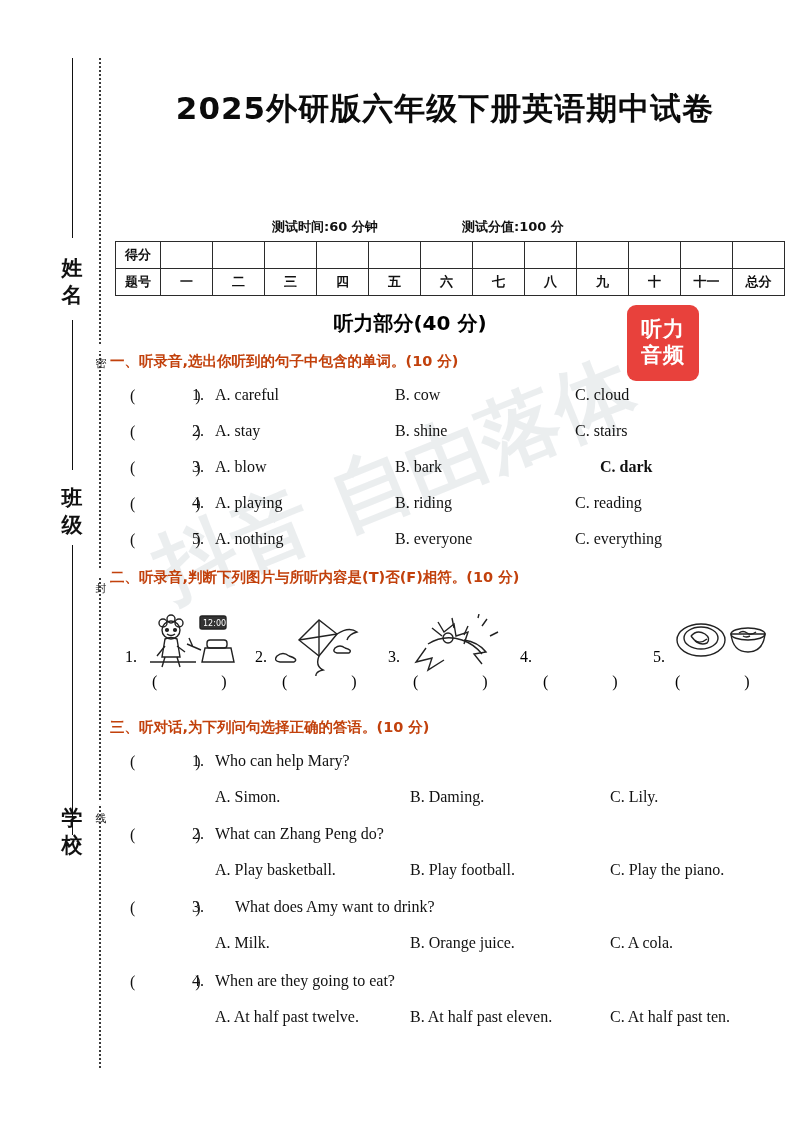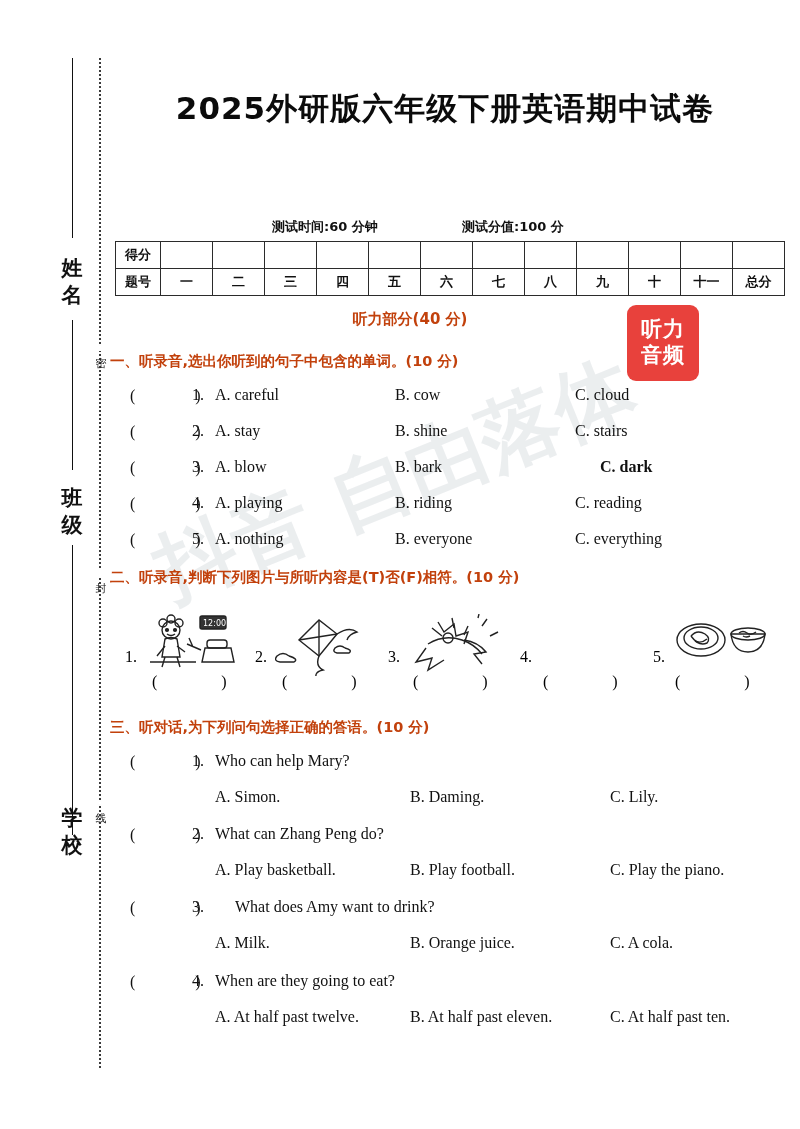--- a/index.html
+++ b/index.html
@@ -55,22 +55,22 @@
   table.score td.cell{width:49px;}
 
   
   .badge{position:absolute;left:517px;top:305px;width:72px;height:76px;
       border-radius:9px;display:flex;flex-direction:column;
       align-items:center;justify-content:center;color:#fff;
       font-family:"DejaVu Sans", sans-serif;font-weight:bold;font-size:21px;
       line-height:1.22;letter-spacing:1px;}
 
   .part-title{position:absolute;left:0;top:310px;width:600px;text-align:center;
-      font-family:"DejaVu Sans", sans-serif;font-weight:bold;font-size:15px;
-      color:#c2410c;}
+      font-family:"DejaVu Sans", sans-serif;font-weight:bold;font-size:20px;
+      color:#000000;}
 
   .sec-head{position:absolute;font-family:"DejaVu Sans", sans-serif;
       font-weight:bold;font-size:14.5px;color:#c2410c;left:0;}
 
   .qline{position:absolute;font-size:16px;color:#111;white-space:nowrap;}
   .paren{position:absolute;left:20px;font-size:16px;letter-spacing:22px;}
   .qnum{position:absolute;left:82px;}
   .optA{position:absolute;}
   .optB{position:absolute;}
   .optC{position:absolute;}

